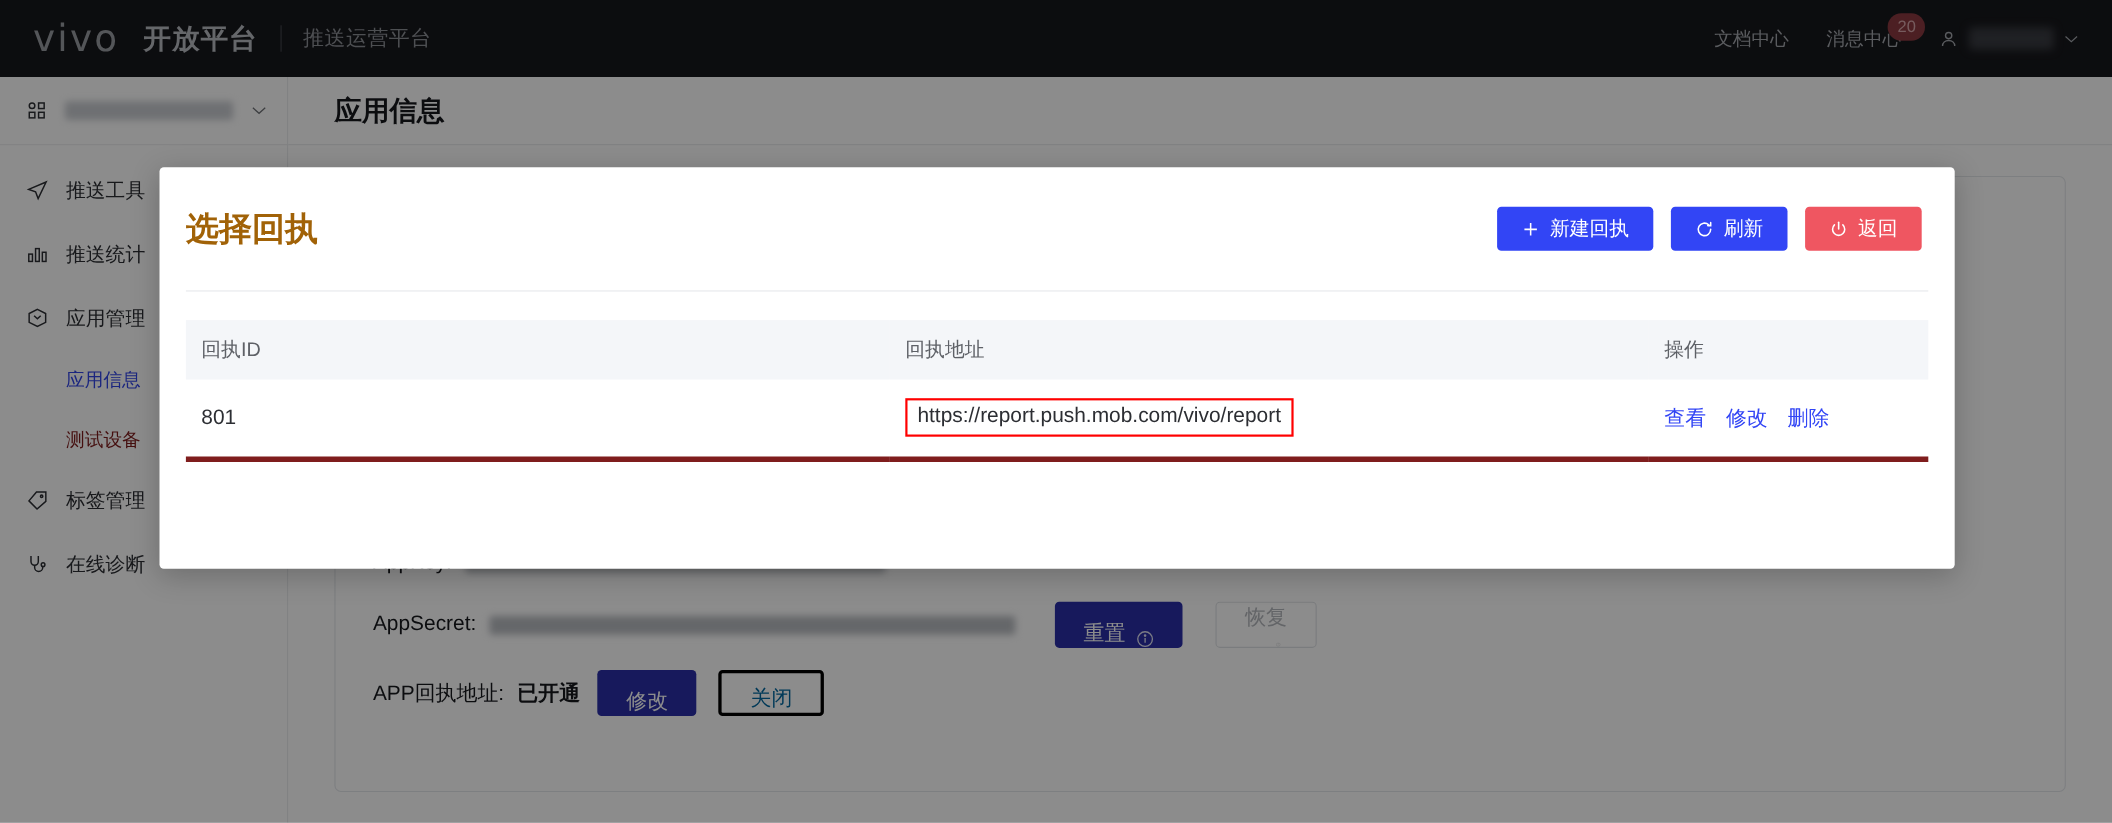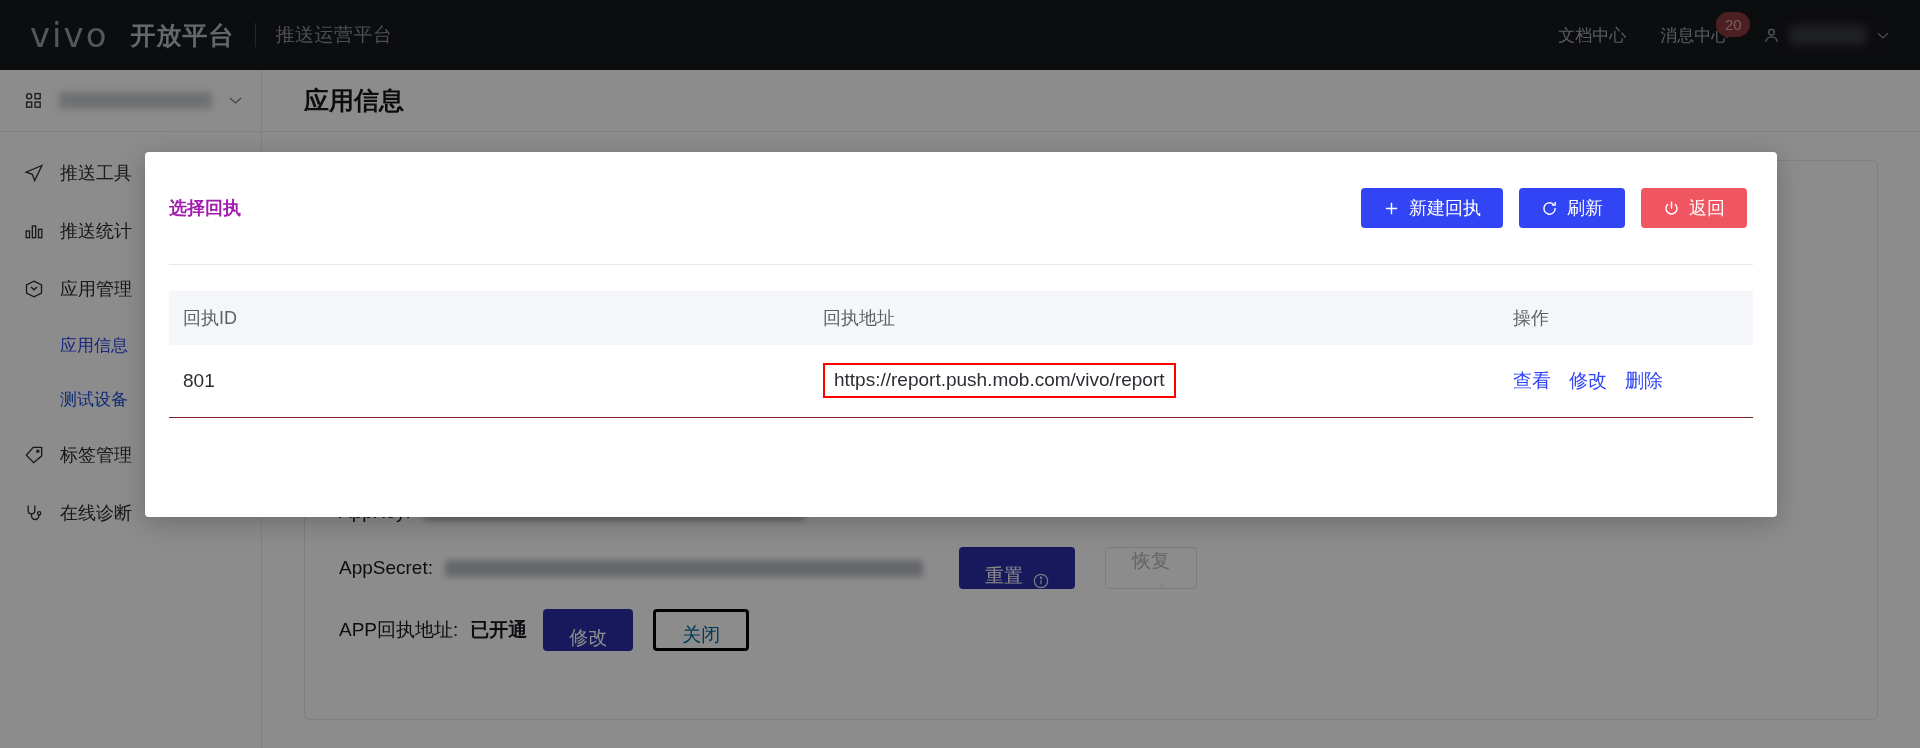--- a/index.html
+++ b/index.html
@@ -80,21 +80,21 @@
   .nav-item {
     height: 58px; display: flex; align-items: center;
     padding-left: 24px; gap: 16px; cursor: pointer;
   }
   .nav-item .nav-ico { width: 20px; height: 20px; color: #2c2e33; flex: 0 0 auto; }
   .nav-item .nav-label { font-size: 18px; color: #2c2e33; }
   .sub-item {
     height: 54px; display: flex; align-items: center;
     padding-left: 60px; cursor: pointer;
   }
-  .sub-item .nav-label { font-size: 17px; color: #1d4ed8; }
+  .sub-item .nav-label { font-size: 17px; color: #7f1d1d; }
   .sub-item.active .nav-label { color: #3245e8; }
 
   
   .main {
     position: absolute; top: 70px; left: 262px;
     width: 1658px; height: 678px; background: #ffffff;
   }
   .page-head {
     height: 62px; display: flex; align-items: center;
     padding-left: 42px; border-bottom: 1px solid #e9ebee;
@@ -144,21 +144,21 @@
     position: absolute; left: 145px; top: 152px;
     width: 1632px; height: 365px;
     background: #fff; border-radius: 4px;
     box-shadow: 0 6px 26px rgba(0,0,0,0.22);
     overflow: hidden;
   }
   .modal-head {
     height: 112px; display: flex; align-items: center;
     padding: 0 30px 0 24px;
   }
-  .modal-title { font-size: 18px; color: #a21caf; font-weight: 700; flex: 1; }
+  .modal-title { font-size: 30px; color: #a16207; font-weight: 700; flex: 1; }
   .modal-actions { display: flex; gap: 16px; }
   .mbtn {
     height: 40px; border: none; border-radius: 4px; cursor: pointer;
     color: #fff; font-size: 18px; font-family: inherit;
     display: inline-flex; align-items: center; justify-content: center;
     gap: 9px; padding: 0 22px;
   }
   .mbtn-blue { background: #3245f5; }
   .mbtn-red  { background: #ef5661; }
   .mbtn-ico { width: 17px; height: 17px; }
@@ -168,21 +168,21 @@
   table.rcpt th {
     background: #f4f6f9; height: 54px;
     font-size: 18px; color: #5e6167; font-weight: 400;
     text-align: left; padding: 0 14px;
   }
   table.rcpt th.col-id { width: 640px; padding-left: 14px; }
   table.rcpt th.col-url { width: 690px; }
   table.rcpt th.col-act { text-align: left; }
   table.rcpt td {
     height: 72px; font-size: 19px; color: #2c2e33;
-    padding: 0 14px; border-bottom: 1px solid #7f1d1d;
+    padding: 0 14px; border-bottom: 5px solid #7f1d1d;
   }
   .url-highlight {
     display: inline-block; border: 2px solid #ff0000;
     padding: 5px 9px; font-size: 19px; color: #2c2e33;
     line-height: 1.1;
   }
   .act-links { display: flex; gap: 18px; }
   .act-link { color: #3245f5; font-size: 19px; cursor: pointer; }
 </style>
 </head>

